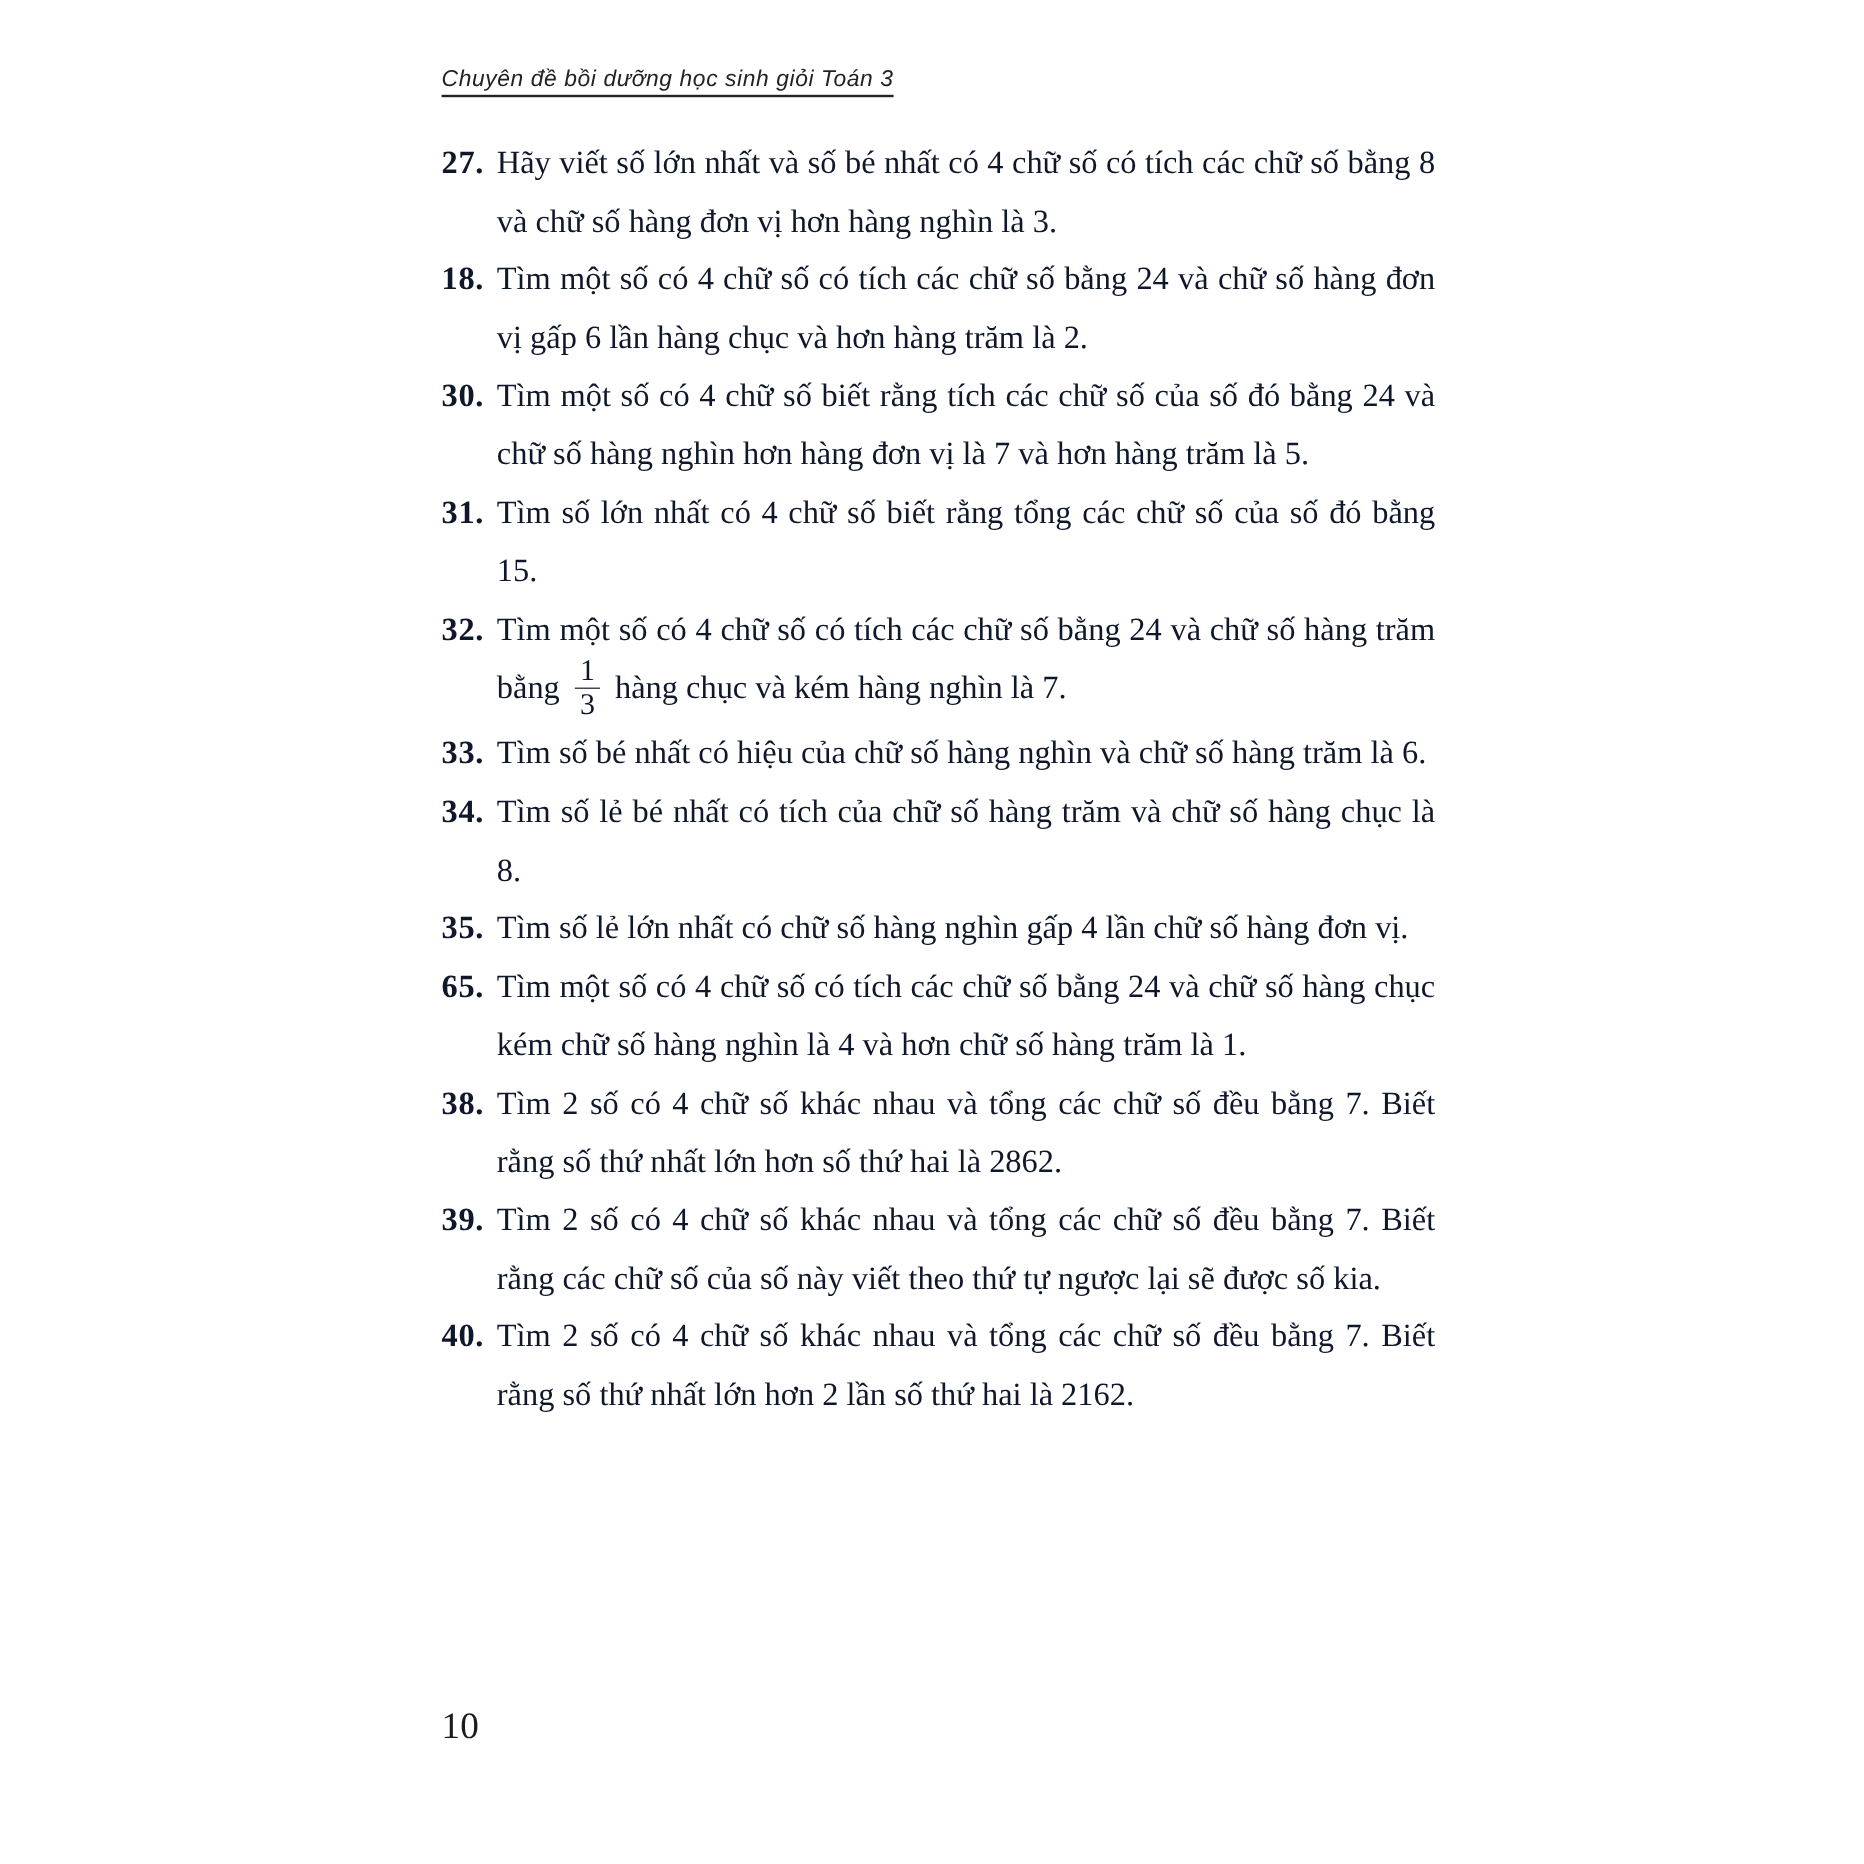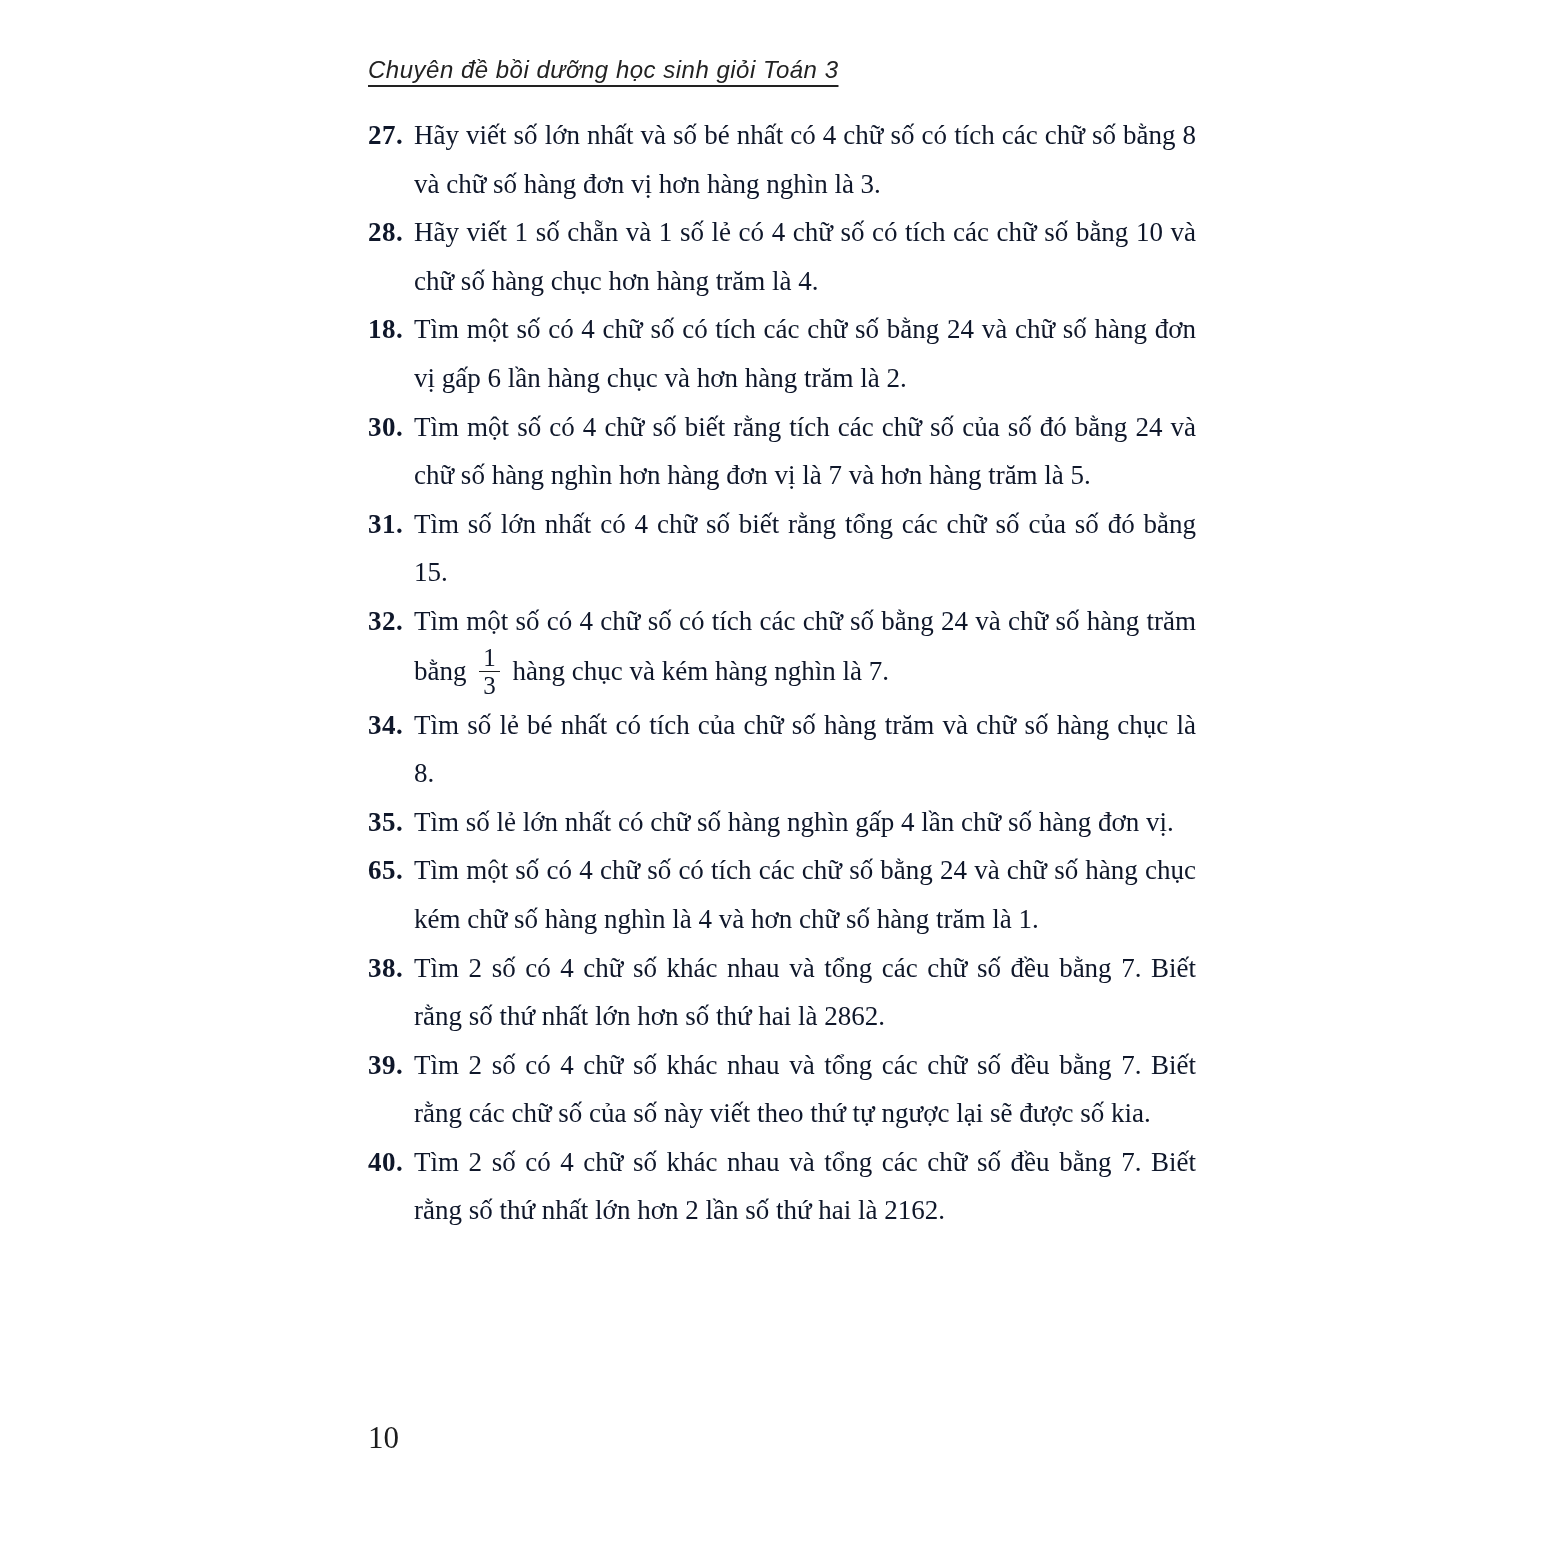--- a/index.html
+++ b/index.html
@@ -15,21 +15,21 @@
     color: #1c1c1c;
     font-family: "Liberation Serif", "DejaVu Serif", serif;
     overflow: hidden;
   }
   .header {
     position: absolute;
     left: 368px;
     top: 56px;
     font-family: "Liberation Sans", "DejaVu Sans", sans-serif;
     font-style: italic;
-    font-size: 24px;
+    font-size: 19px;
     letter-spacing: 0.5px;
     color: #222222;
     text-decoration: underline;
     text-underline-offset: 7px;
     text-decoration-thickness: 2px;
   }
   .problems {
     position: absolute;
     left: 368px;
     top: 111px;
@@ -77,25 +77,25 @@
   }
 </style>
 </head>
 <body>
 
 <div class="page">
   <div class="header">Chuyên đề bồi dưỡng học sinh giỏi Toán 3</div>
 
   <div class="problems" id="problems">
       <div class="problem"><span class="problem-number">27.</span><span>Hãy viết số lớn nhất và số bé nhất có 4 chữ số có tích các chữ số bằng 8 và chữ số hàng đơn vị hơn hàng nghìn là 3.</span></div>
-      <div class="problem"><span class="problem-number">28.</span><span>Hãy viết 1 số chẵn và 1 số lẻ có 4 chữ số có tích các chữ số bằng 10 và chữ số hàng chục hơn hàng trăm là 4.</span></div>
       <div class="problem"><span class="problem-number">18.</span><span>Tìm một số có 4 chữ số có tích các chữ số bằng 24 và chữ số hàng đơn vị gấp 6 lần hàng chục và hơn hàng trăm là 2.</span></div>
       <div class="problem"><span class="problem-number">30.</span><span>Tìm một số có 4 chữ số biết rằng tích các chữ số của số đó bằng 24 và chữ số hàng nghìn hơn hàng đơn vị là 7 và hơn hàng trăm là 5.</span></div>
       <div class="problem"><span class="problem-number">31.</span><span>Tìm số lớn nhất có 4 chữ số biết rằng tổng các chữ số của số đó bằng 15.</span></div>
       <div class="problem"><span class="problem-number">32.</span><span>Tìm một số có 4 chữ số có tích các chữ số bằng 24 và chữ số hàng trăm bằng</span> <span class="frac"><span class="frac-num">1</span><span class="frac-den">3</span></span> <span>hàng chục và kém hàng nghìn là 7.</span></div>
+      <div class="problem"><span class="problem-number">33.</span><span>Tìm số bé nhất có hiệu của chữ số hàng nghìn và chữ số hàng trăm là 6.</span></div>
       <div class="problem"><span class="problem-number">34.</span><span>Tìm số lẻ bé nhất có tích của chữ số hàng trăm và chữ số hàng chục là 8.</span></div>
       <div class="problem"><span class="problem-number">35.</span><span>Tìm số lẻ lớn nhất có chữ số hàng nghìn gấp 4 lần chữ số hàng đơn vị.</span></div>
       <div class="problem"><span class="problem-number">65.</span><span>Tìm một số có 4 chữ số có tích các chữ số bằng 24 và chữ số hàng chục kém chữ số hàng nghìn là 4 và hơn chữ số hàng trăm là 1.</span></div>
       <div class="problem"><span class="problem-number">38.</span><span>Tìm 2 số có 4 chữ số khác nhau và tổng các chữ số đều bằng 7. Biết rằng số thứ nhất lớn hơn số thứ hai là 2862.</span></div>
       <div class="problem"><span class="problem-number">39.</span><span>Tìm 2 số có 4 chữ số khác nhau và tổng các chữ số đều bằng 7. Biết rằng các chữ số của số này viết theo thứ tự ngược lại sẽ được số kia.</span></div>
       <div class="problem"><span class="problem-number">40.</span><span>Tìm 2 số có 4 chữ số khác nhau và tổng các chữ số đều bằng 7. Biết rằng số thứ nhất lớn hơn 2 lần số thứ hai là 2162.</span></div>
     </div>
 
   <div class="page-number">10</div>
 </div>

